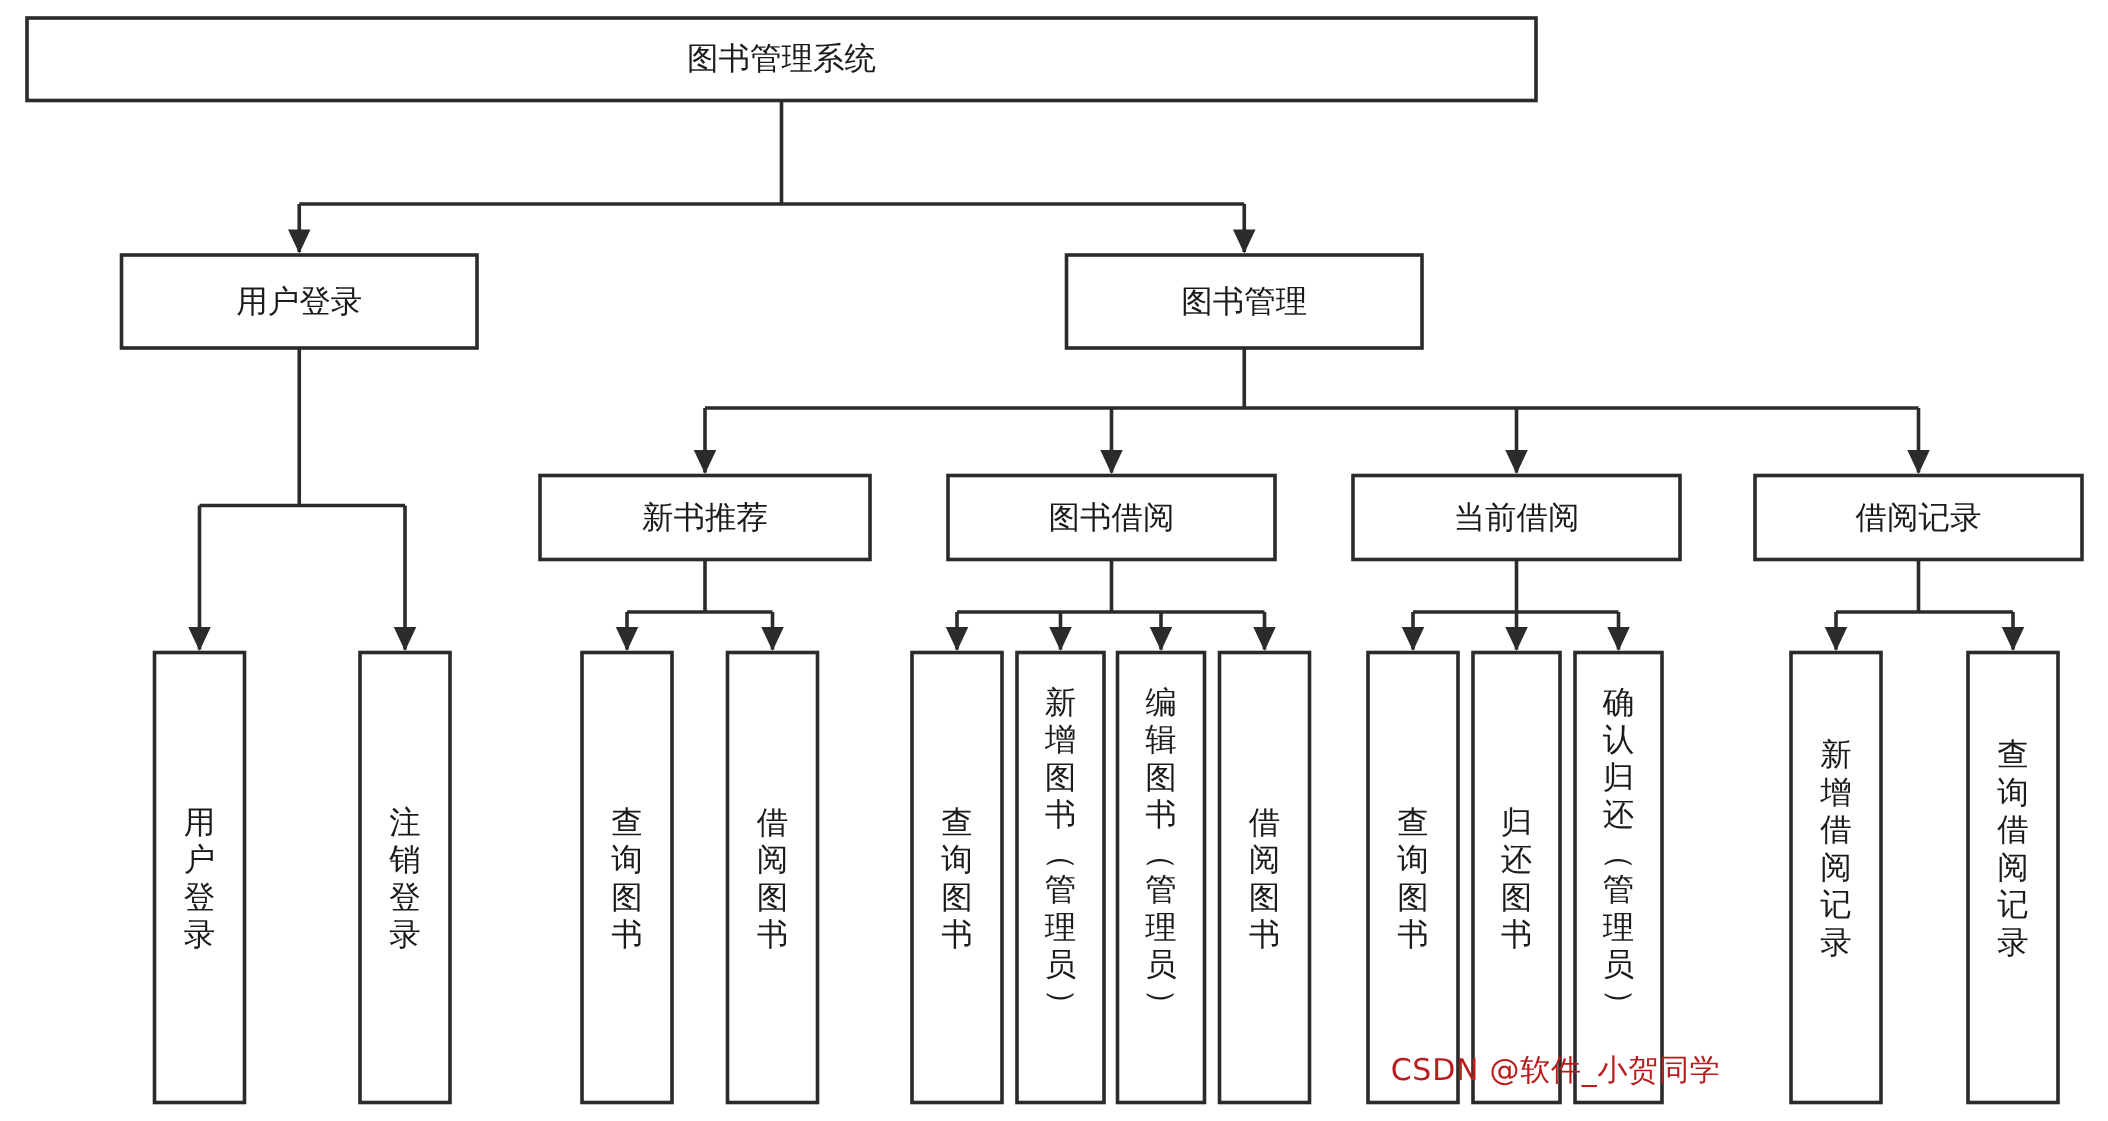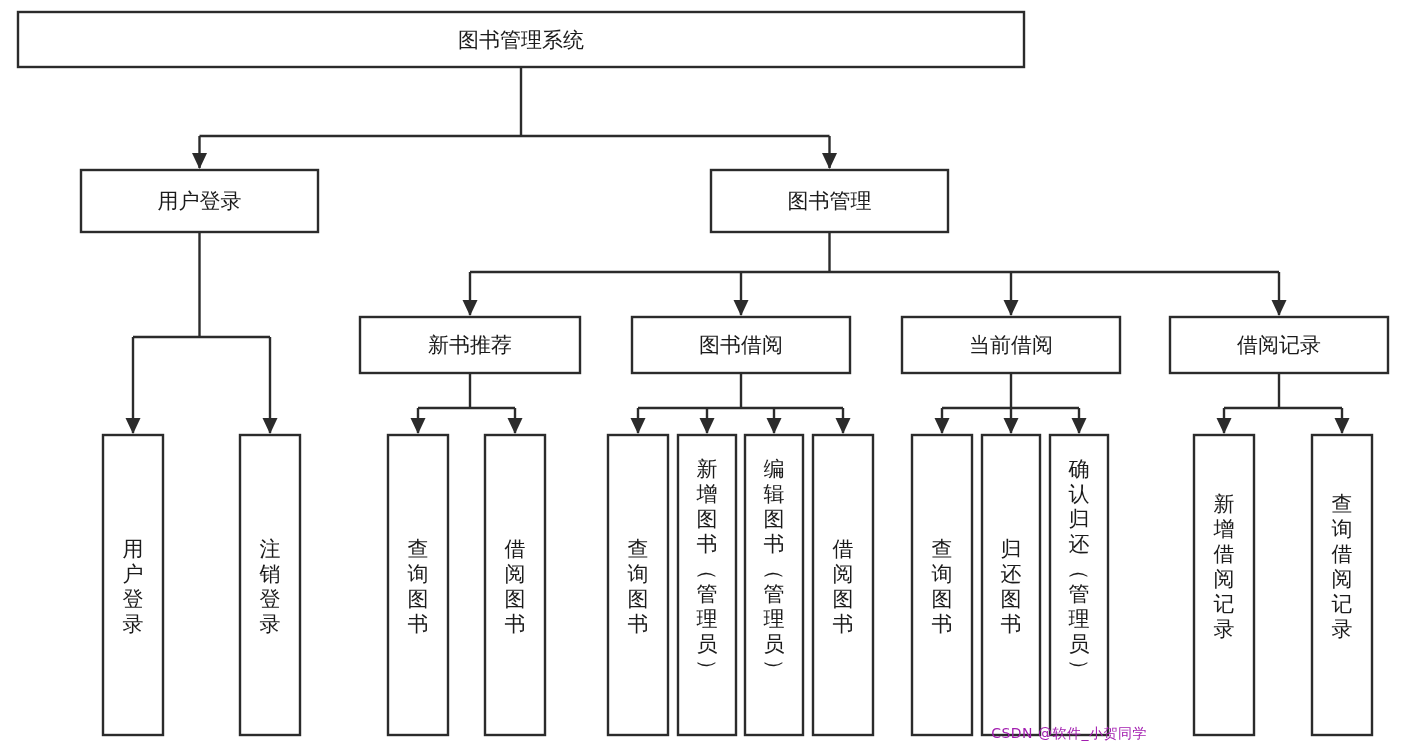--- a/index.html
+++ b/index.html
@@ -51,24 +51,24 @@
   }
   .node-label-v {
     font-family: "DejaVu Sans", "Liberation Sans", sans-serif;
     font-size: 21px;
     fill: #1b1b1b;
     text-anchor: middle;
   }
   .watermark {
     position: absolute;
     right: 12px;
-    bottom: 4px;
+    bottom: 20px;
     font-family: "DejaVu Sans", "Liberation Sans", sans-serif;
-    font-size: 14px;
-    color: #a21caf;
+    font-size: 20px;
+    color: #b91c1c;
     letter-spacing: 0.5px;
     white-space: nowrap;
     user-select: none;
   }
 </style>
 </head>
 <body>
 
 <div id="diagram-root">
   <svg class="diagram" viewBox="0 0 1405 747" xmlns="http://www.w3.org/2000/svg">

